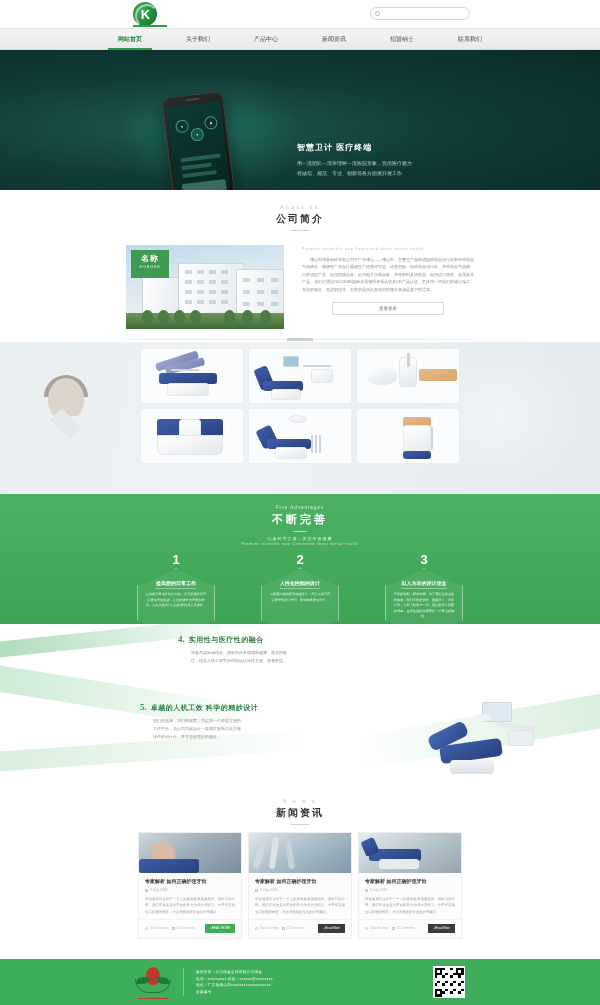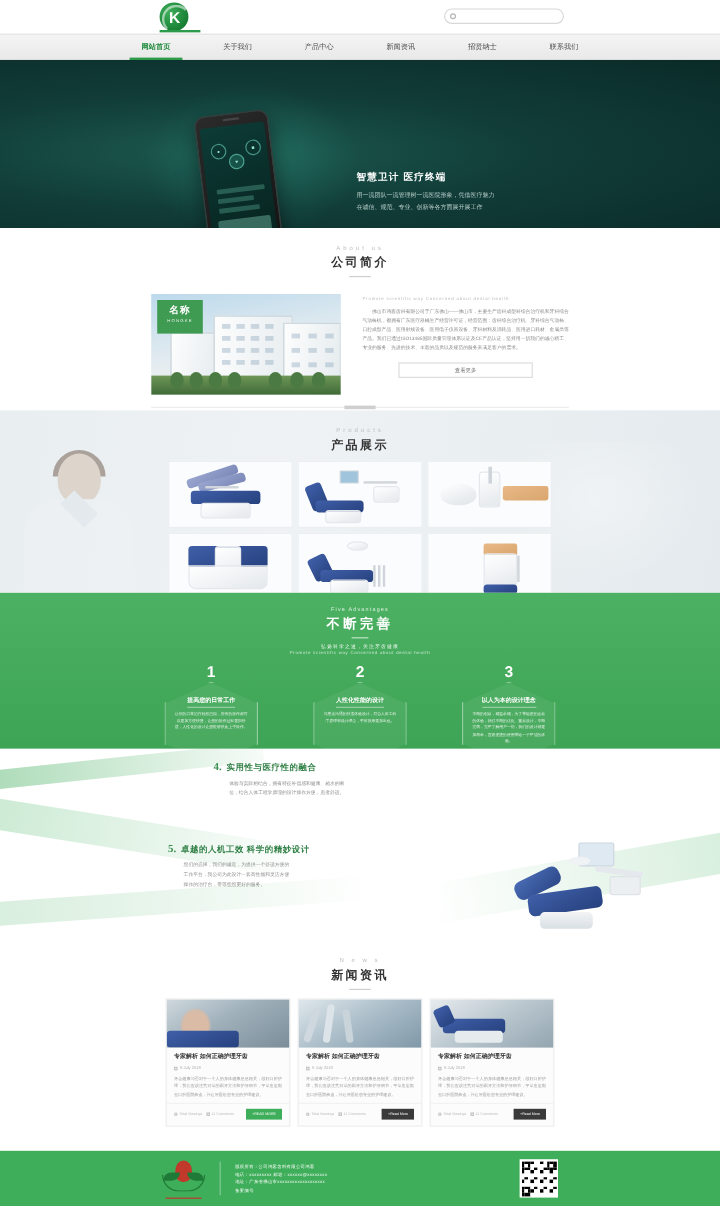--- a/index.html
+++ b/index.html
@@ -392,24 +392,20 @@
 
 <div class="products">
   <div class="doc-ghost">
     <div class="doc-hair"></div>
     <div class="doc-head"></div>
     <div class="doc-body"></div>
     <div class="doc-collar"></div>
   </div>
   <div class="bg-chair"></div>
 
-  <div class="sec-head">
-    <div class="sec-en">Products</div>
-    <div class="sec-cn">产品展示</div>
-  </div>
 
   <div class="prod-grid-inner">
     <div class="prod-cell">
       <div class="pc-lav" style="left:14px;top:8px;width:44px;height:8px;transform:rotate(-18deg)"></div>
       <div class="pc-lav" style="left:24px;top:13px;width:40px;height:8px;transform:rotate(-14deg)"></div>
       <div class="pc-blue" style="left:18px;top:24px;width:58px;height:11px;"></div>
       <div class="pc-wht" style="left:26px;top:34px;width:42px;height:13px;"></div>
       <div class="pc-arm" style="left:30px;top:20px;width:28px;height:2px;border-radius:2px"></div>
     </div>
     <div class="prod-cell">

